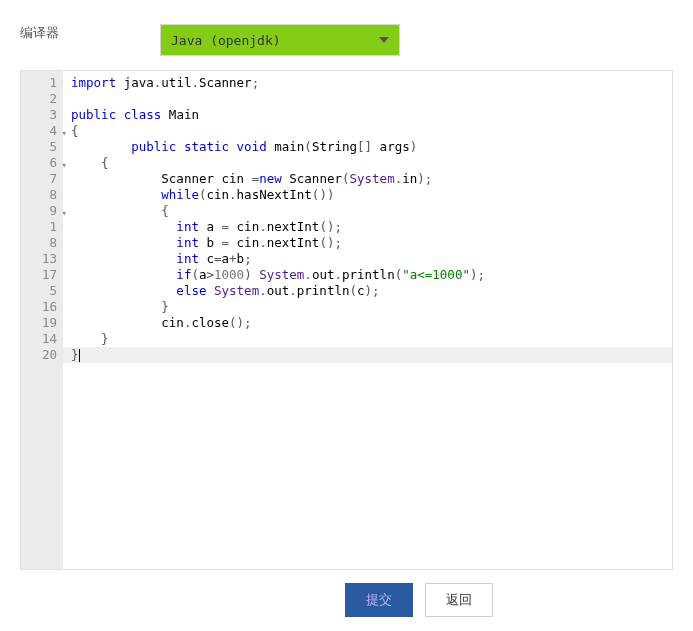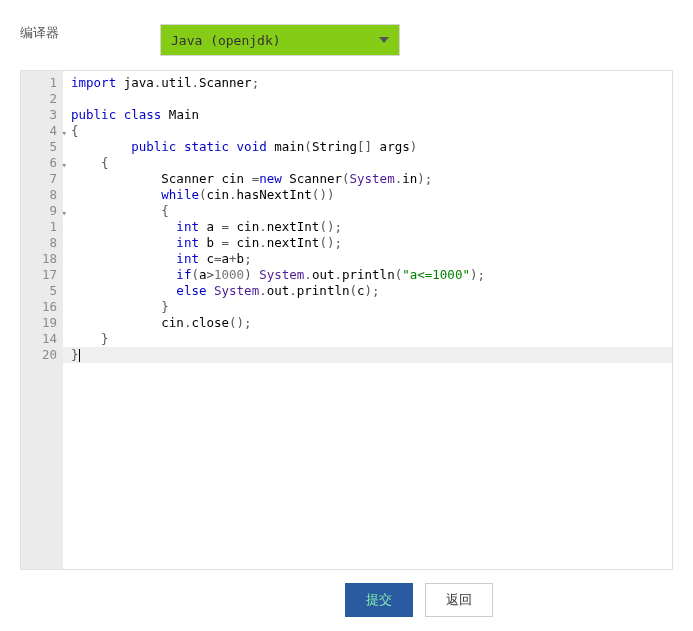--- a/index.html
+++ b/index.html
@@ -107,21 +107,21 @@
   }
   .btn {
     padding: 7px 20px;
     font-size: 13px;
     border: 1px solid #ccc;
     cursor: pointer;
     font-family: inherit;
   }
   .btn-primary {
     background: #2a5aa0;
-    color: #86efac;
+    color: #c4b5fd;
     border-color: #2a5aa0;
   }
   .btn-default {
     background: #fff;
     color: #333;
     text-align: right;
   }
   .cursor-bar {
     display: inline-block;
     width: 1px;
@@ -149,21 +149,21 @@
         <div class="gut-line">2</div>
         <div class="gut-line">3</div>
         <div class="gut-line">4<span class="fold">▾</span></div>
         <div class="gut-line">5</div>
         <div class="gut-line">6<span class="fold">▾</span></div>
         <div class="gut-line">7</div>
         <div class="gut-line">8</div>
         <div class="gut-line">9<span class="fold">▾</span></div>
         <div class="gut-line">1</div>
         <div class="gut-line">8</div>
-        <div class="gut-line">18</div>
+        <div class="gut-line">13</div>
         <div class="gut-line">17</div>
         <div class="gut-line">5</div>
         <div class="gut-line">16</div>
         <div class="gut-line">19</div>
         <div class="gut-line">14</div>
         <div class="gut-line">20</div>
       </div>
     <div class="code-area" id="codearea"><div class="code-line"><span class="kw">import</span><span class="pun"> </span><span class="pkg">java</span><span class="pun">.</span><span class="pkg">util</span><span class="pun">.</span><span class="cls">Scanner</span><span class="pun">;</span></div><div class="code-line"></div><div class="code-line"><span class="kw">public</span><span class="pun"> </span><span class="kw">class</span><span class="pun"> </span><span class="cls">Main</span></div><div class="code-line"><span class="pun">{</span></div><div class="code-line"><span class="pun">        </span><span class="kw">public</span><span class="pun"> </span><span class="kw">static</span><span class="pun"> </span><span class="kw">void</span><span class="pun"> </span><span class="id">main</span><span class="pun">(</span><span class="cls">String</span><span class="pun">[] </span><span class="id">args</span><span class="pun">)</span></div><div class="code-line"><span class="pun">    {</span></div><div class="code-line"><span class="pun">            </span><span class="cls">Scanner</span><span class="pun"> </span><span class="id">cin</span><span class="pun"> =</span><span class="kw">new</span><span class="pun"> </span><span class="cls">Scanner</span><span class="pun">(</span><span class="sys">System</span><span class="pun">.</span><span class="id">in</span><span class="pun">);</span></div><div class="code-line"><span class="pun">            </span><span class="kw">while</span><span class="pun">(</span><span class="id">cin</span><span class="pun">.</span><span class="id">hasNextInt</span><span class="pun">())</span></div><div class="code-line"><span class="pun">            {</span></div><div class="code-line"><span class="pun">              </span><span class="kw">int</span><span class="pun"> </span><span class="id">a</span><span class="pun"> = </span><span class="id">cin</span><span class="pun">.</span><span class="id">nextInt</span><span class="pun">();</span></div><div class="code-line"><span class="pun">              </span><span class="kw">int</span><span class="pun"> </span><span class="id">b</span><span class="pun"> = </span><span class="id">cin</span><span class="pun">.</span><span class="id">nextInt</span><span class="pun">();</span></div><div class="code-line"><span class="pun">              </span><span class="kw">int</span><span class="pun"> </span><span class="id">c</span><span class="pun">=</span><span class="id">a</span><span class="pun">+</span><span class="id">b</span><span class="pun">;</span></div><div class="code-line"><span class="pun">              </span><span class="kw">if</span><span class="pun">(</span><span class="id">a</span><span class="pun">&gt;</span><span class="num">1000</span><span class="pun">) </span><span class="sys">System</span><span class="pun">.</span><span class="id">out</span><span class="pun">.</span><span class="id">println</span><span class="pun">(</span><span class="str">"a&lt;=1000"</span><span class="pun">);</span></div><div class="code-line"><span class="pun">              </span><span class="kw">else</span><span class="pun"> </span><span class="sys">System</span><span class="pun">.</span><span class="id">out</span><span class="pun">.</span><span class="id">println</span><span class="pun">(</span><span class="id">c</span><span class="pun">);</span></div><div class="code-line"><span class="pun">            }</span></div><div class="code-line"><span class="pun">            </span><span class="id">cin</span><span class="pun">.</span><span class="id">close</span><span class="pun">();</span></div><div class="code-line"><span class="pun">    }</span></div><div class="hl-line" style="top: 276px;"></div><div class="code-line"><span class="pun">}</span><span class="cursor-bar"></span></div></div>
   </div>
 </div>

